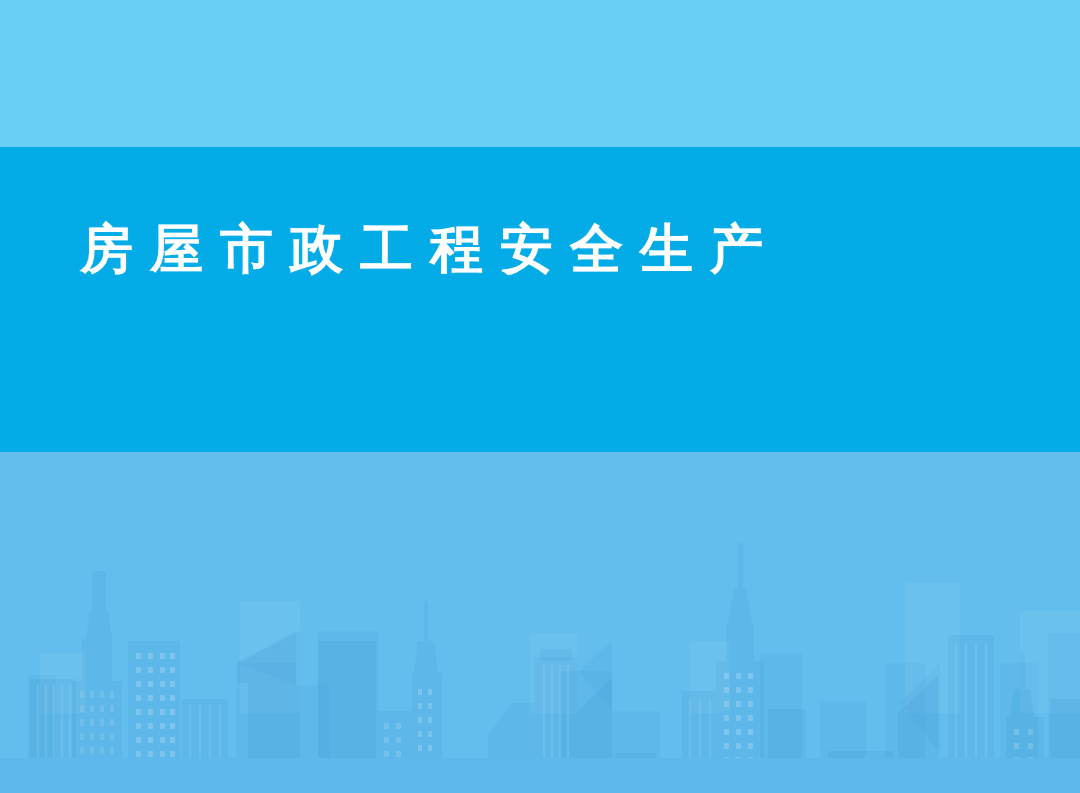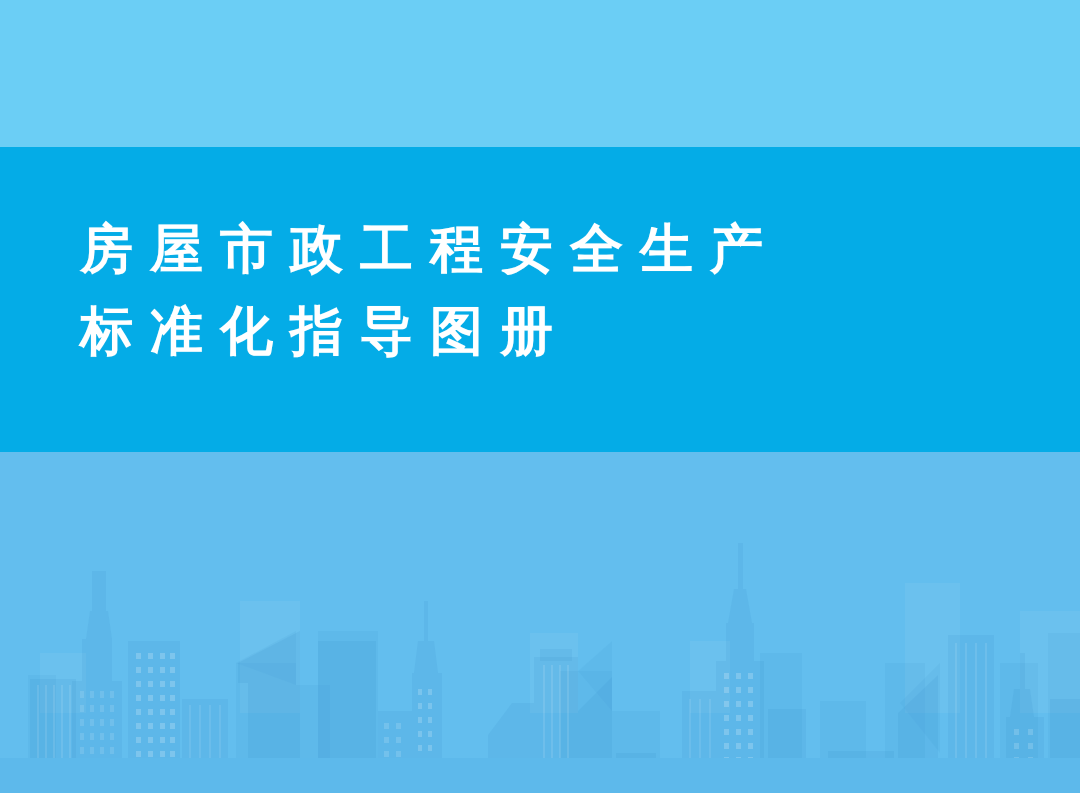--- a/index.html
+++ b/index.html
@@ -410,16 +410,15 @@
       <rect x="384" y="258" width="9" height="40"></rect>
       <rect x="806" y="256" width="9" height="42"></rect>
       <rect x="820" y="264" width="9" height="34"></rect>
     </g>
   </svg>
 
   <div class="ground"></div>
 
   <div class="title-block">
     <span class="title-line">房屋市政工程安全生产</span>
-    <span class="title-line">标准化指导图册</span>
   </div>
 
 </div>
 
 </body></html>

